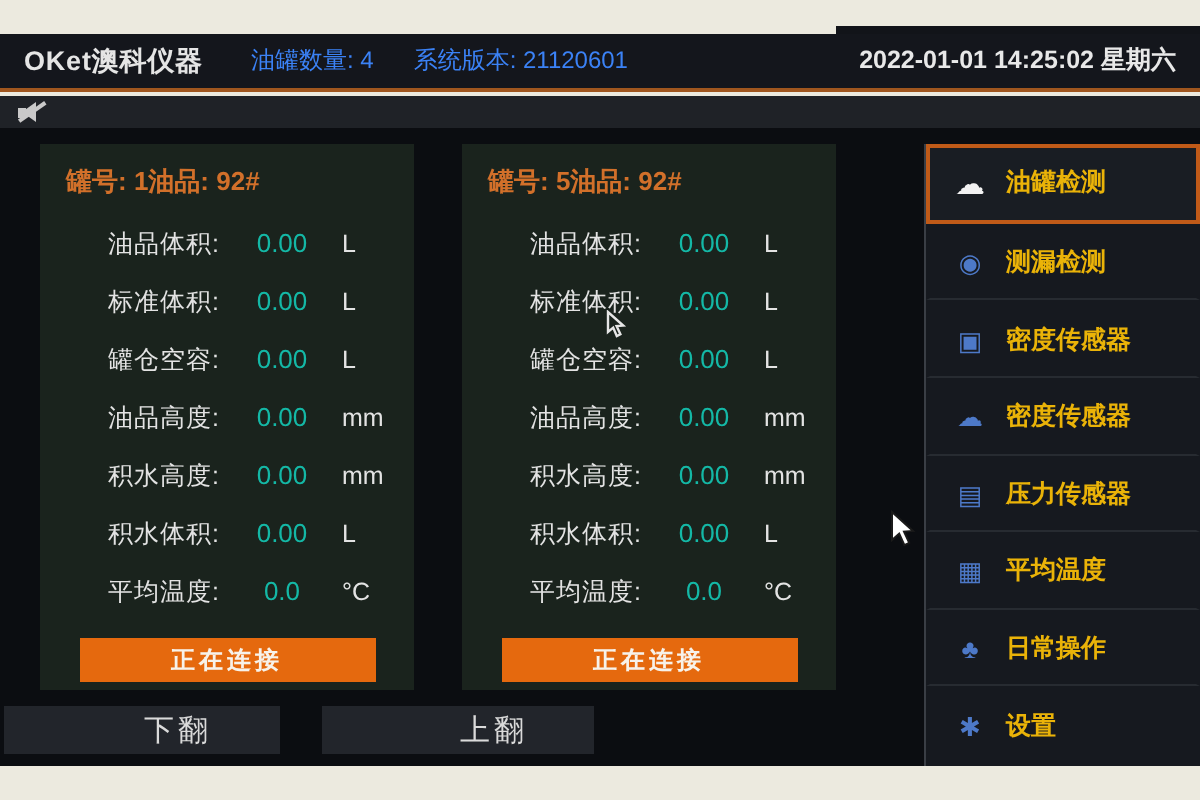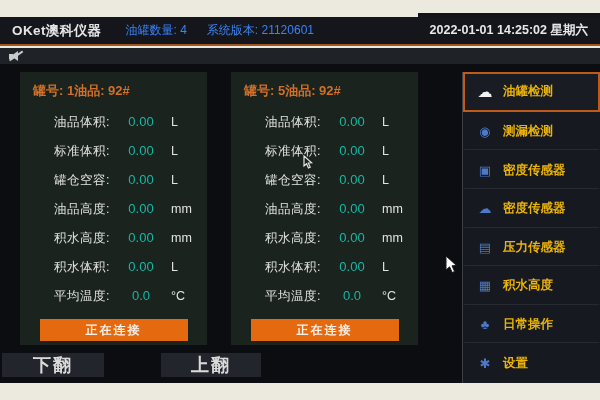--- a/index.html
+++ b/index.html
@@ -44,22 +44,22 @@
   .trow .lbl { flex:1; letter-spacing:.5px; }
   .trow .val { width:46px; text-align:center; font-size:13px; color:#14b8a6; }
   .trow .unit { width:26px; margin-left:7px; }
   .status-btn {
     margin:7px auto 0; width:148px; height:22px; background:#e5690e;
     color:#f7f2ea; font-size:12px; font-weight:bold; letter-spacing:2px;
     display:flex; align-items:center; justify-content:center; cursor:pointer;
   }
   
   .pager-btn { position:absolute; top:353px; height:24px; background:#22252b;
-    color:#dadada; font-size:18px; font-weight:bold; letter-spacing:2px;
-    display:flex; align-items:center; justify-content:center; cursor:pointer; }
+    color:#dadada; font-size:15px; font-weight:normal; letter-spacing:2px;
+    display:flex; align-items:center; justify-content:center; cursor:pointer;padding-left:36px; }
   .pager-down { left:2px;  width:102px; }
   .pager-up   { left:117px; width:100px;margin-left:44px; }
   
   .sidebar {
     position:absolute; left:462px; top:72px; width:138px; height:311px;
     background:#16191f; border-left:1px solid #3a3e45; box-sizing:border-box;
     display:flex; flex-direction:column;
   }
   .side-item { flex:1; display:flex; align-items:center; gap:9px; padding-left:11px;
     border:2px solid transparent; border-bottom:1px solid #272b31; box-sizing:border-box; cursor:pointer; }
@@ -200,21 +200,21 @@
     <div class="side-item">
       <span class="icon">☁</span>
       <span class="side-label">密度传感器</span>
     </div>
     <div class="side-item">
       <span class="icon">▤</span>
       <span class="side-label">压力传感器</span>
     </div>
     <div class="side-item">
       <span class="icon">▦</span>
-      <span class="side-label">积水高度</span>
+      <span class="side-label">平均温度</span>
     </div>
     <div class="side-item">
       <span class="icon">♣</span>
       <span class="side-label">日常操作</span>
     </div>
     <div class="side-item">
       <span class="icon">✱</span>
       <span class="side-label">设置</span>
     </div>
   </nav>

